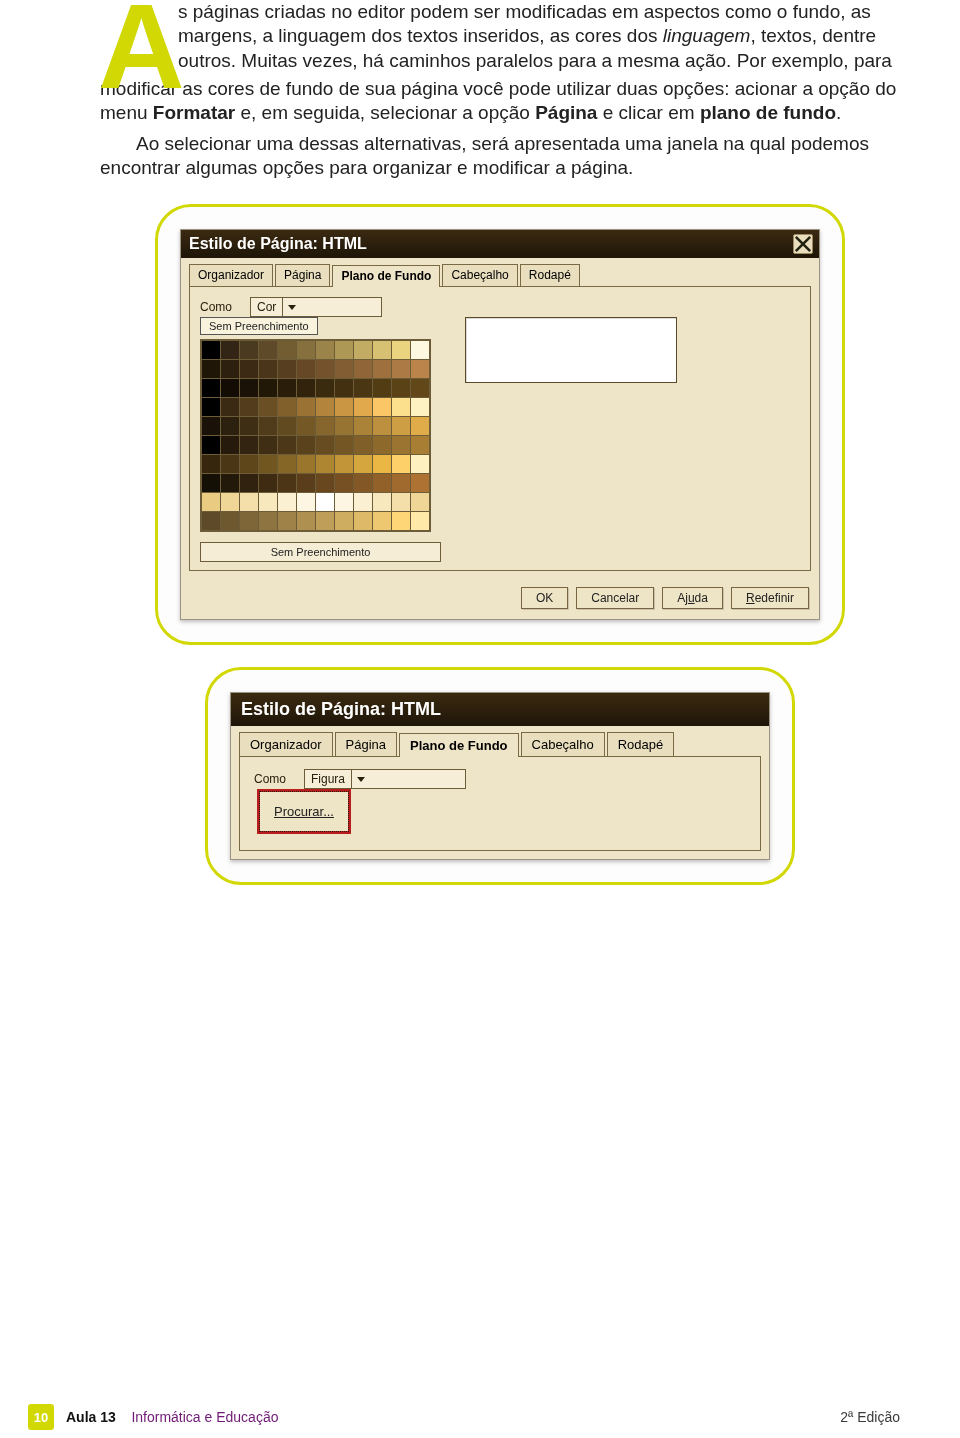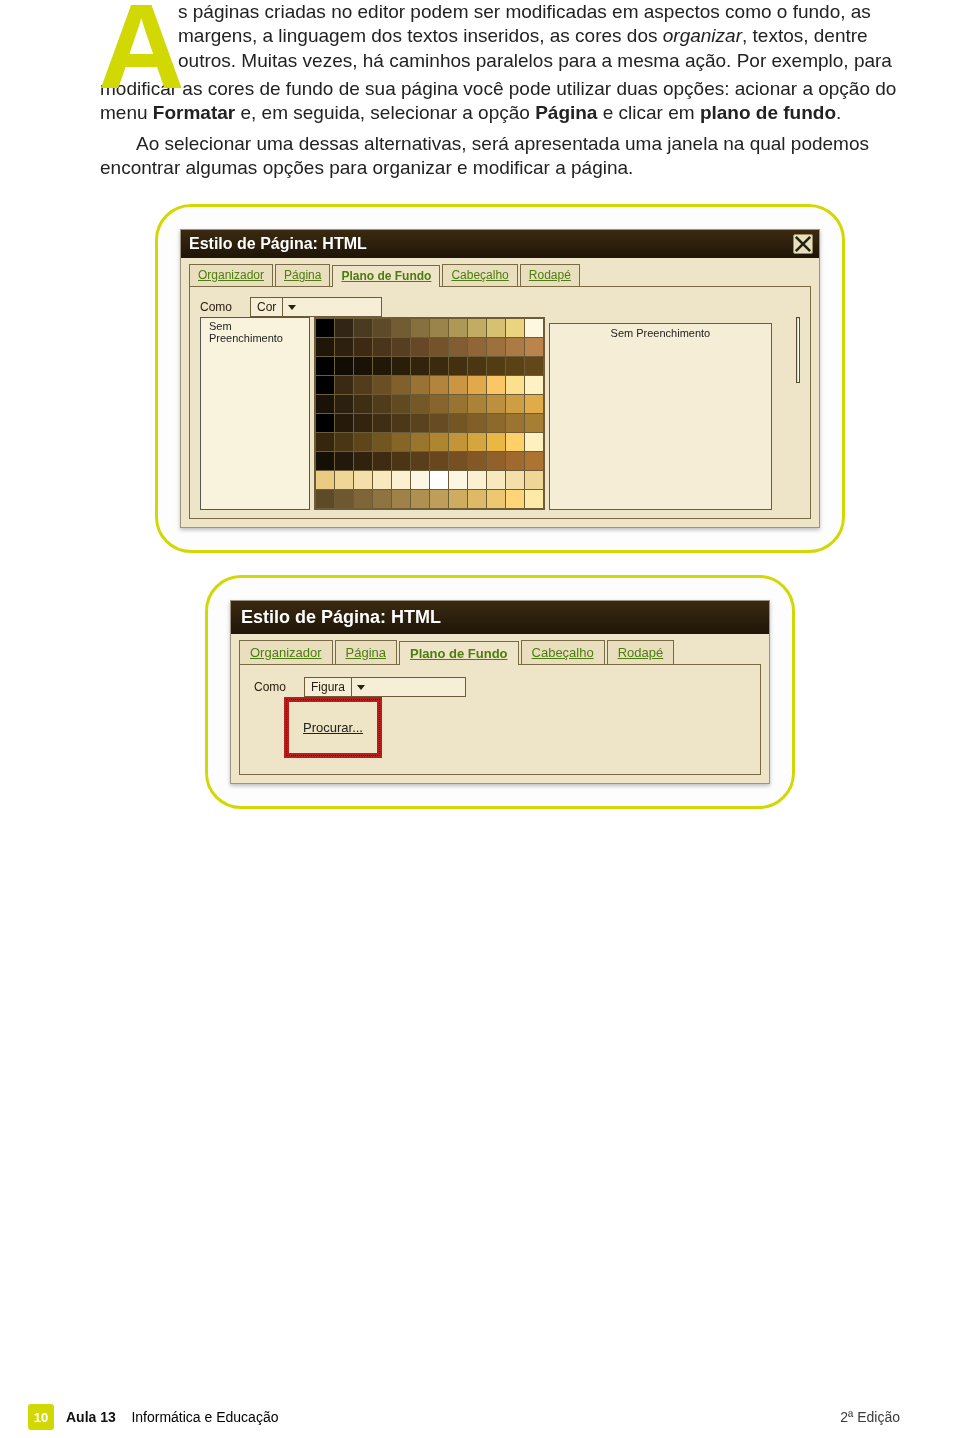--- a/index.html
+++ b/index.html
@@ -122,22 +122,21 @@
     gap: 2px;
     padding: 6px 8px 0 8px;
     font-size: 12px;
   }
   .tab {
     padding: 3px 8px;
     border: 1px solid #7a6a44;
     border-bottom: none;
     background: #e9dfbe;
     cursor: pointer;
-    color: #4d7c0f;
-    text-decoration: underline;
+    color: #000000;
   }
   .tab.active {
     font-weight: bold;
     background: var(--sand);
     position: relative;
     top: 1px;
     padding-bottom: 4px;
   }
   .tabpanel {
     margin: 0 8px 8px 8px;
@@ -171,21 +170,21 @@
   .fieldset-lbl {
     font-size: 12px;
     color: #2a200e;
     margin: 10px 0 4px 2px;
   }
   .swatch-area {
     display: flex;
     gap: 24px;
     align-items: flex-start;
   }
-  .swatch-col { display: flex; gap: 4px; }
+  .swatch-col { display: flex; flex-direction: column; gap: 4px; }
   .sel-swatch-lbl {
     border: 1px solid #555;
     padding: 2px 8px;
     font-size: 11px;
     width: fit-content;
     background: #f9f3dd;
   }
   .palette {
     display: grid;
     grid-template-columns: repeat(12, 18px);
@@ -228,29 +227,29 @@
   }
   .btn .ul { text-decoration: underline; }
 
   
   .dlg2 .tabstrip { font-size: 13px; }
   .dlg2 .tab { padding: 4px 10px; }
   .dlg2 .tabpanel { padding: 12px 14px 16px 14px; }
   .dlg2 .dlg-titlebar { font-size: 18px; padding: 6px 8px 6px 10px; }
   .arquivo-lbl { font-size: 13px; margin: 14px 0 6px 2px; }
   .procurar-btn {
-    border: 5px solid #b91c1c;
+    border: 3px solid #b91c1c;
     outline: 1px dotted #2a1e0c;
     outline-offset: -3px;
     background: #eee4c6;
-    padding: 18px 14px;
+    padding: 12px 14px;
     font-size: 13px;
     cursor: pointer;
     width: fit-content;
-    margin-left: 30px;
+    margin-left: 3px;
   }
   .filepath {
     font-size: 13px;
     margin: 14px 0 0 14px;
     color: #2a200e;
   }
 
   
   .footer {
     position: absolute;
@@ -268,33 +267,33 @@
     background: var(--yellow);
     color: #fff;
     font-weight: bold;
     width: 26px; height: 26px;
     display: flex; align-items: center; justify-content: center;
     border-radius: 3px;
     font-size: 13px;
   }
   .footer-center { color: #343434; }
   .footer-center .fbold { font-weight: bold; color: #111; }
-  .footer-center .flight { color: #000000; }
+  .footer-center .flight { color: #701a75; }
   .footer-right { color: #3a3a3a; }
 </style>
 </head>
 <body>
 
 <div class="page">
 
 
   <div class="intro">
     <span class="dropcap">A</span>
     <p class="p-first">
-      <span>s páginas criadas no editor podem ser modificadas em aspectos como o fundo, as margens, a linguagem dos textos inseridos, as cores dos </span><span class="italic">organizar</span><span>, textos, dentre outros. Muitas vezes, há caminhos paralelos para a mesma ação. Por exemplo, para</span>
+      <span>s páginas criadas no editor podem ser modificadas em aspectos como o fundo, as margens, a linguagem dos textos inseridos, as cores dos </span><span class="italic">linguagem</span><span>, textos, dentre outros. Muitas vezes, há caminhos paralelos para a mesma ação. Por exemplo, para</span>
     </p>
     <p class="p-rest">
       <span>modificar as cores de fundo de sua página você pode utilizar duas opções: acionar a opção do menu </span><span class="bold">Formatar</span><span> e, em seguida, selecionar a opção </span><span class="bold">Página</span><span> e clicar em </span><span class="bold">plano de fundo</span><span>.</span>
     </p>
     <p class="p-para2">Ao selecionar uma dessas alternativas, será apresentada uma janela na qual podemos encontrar algumas opções para organizar e modificar a página.</p>
   </div>
 
   <div class="fig-frame">
     <div class="dlg">
       <div class="dlg-titlebar">
@@ -448,20 +447,26 @@
                 <div class="sw" style="background: rgb(222, 186, 104);"></div>
                 <div class="sw" style="background: rgb(238, 200, 112);"></div>
                 <div class="sw" style="background: rgb(254, 214, 120);"></div>
                 <div class="sw" style="background: rgb(255, 233, 168);"></div>
               </div>
             <div class="no-fill-bar" style="width:227px">Sem Preenchimento</div>
           </div>
           <div class="preview"></div>
         </div>
       </div>
+      <div class="button-row">
+        <div class="btn">OK</div>
+        <div class="btn">Cancelar</div>
+        <div class="btn"><span>Aj</span><span class="ul">u</span><span>da</span></div>
+        <div class="btn"><span class="ul">R</span><span>edefinir</span></div>
+      </div>
     </div>
   </div>
 
 
 
   <div class="fig-frame fig-frame-small">
     <div class="dlg dlg2">
       <div class="dlg-titlebar">
         <span>Estilo de Página: HTML</span>
       </div>

